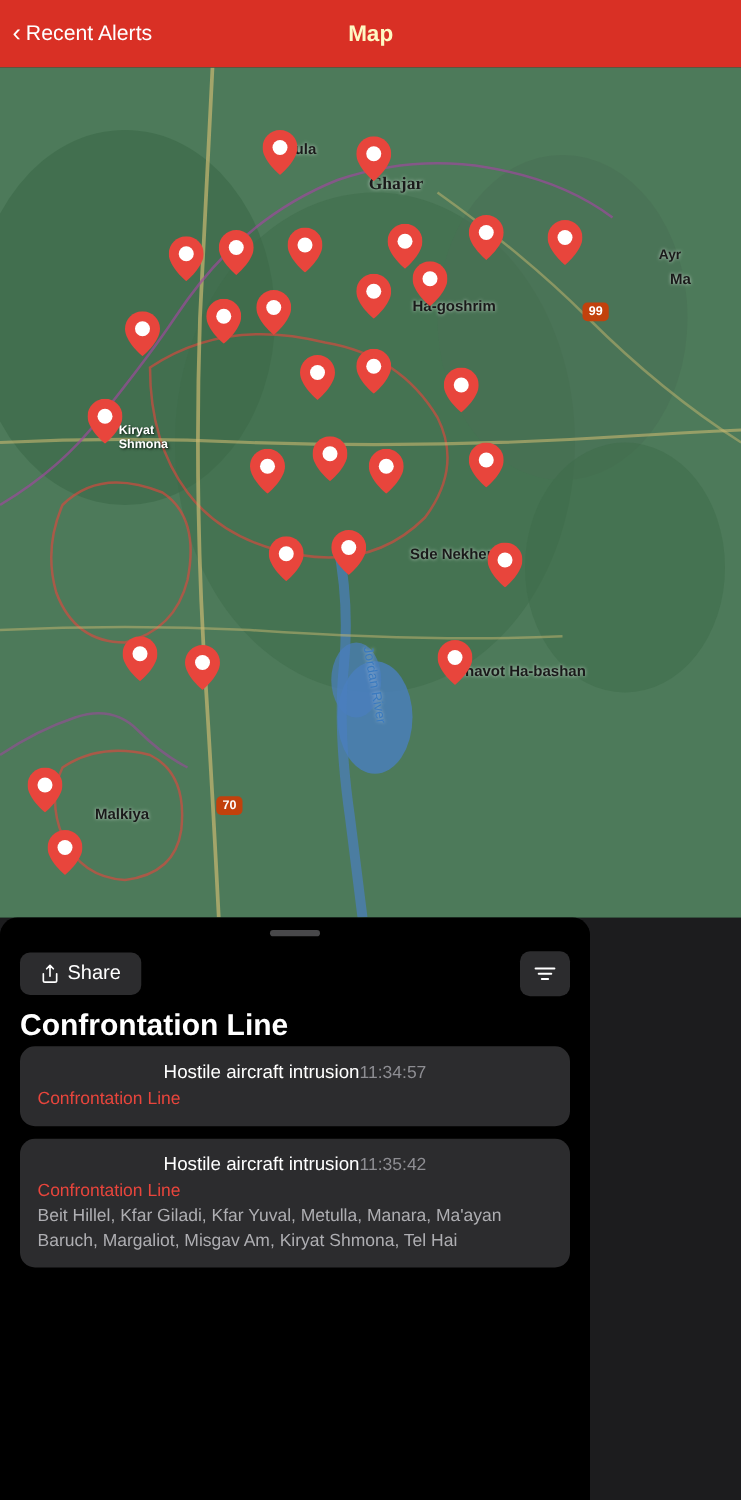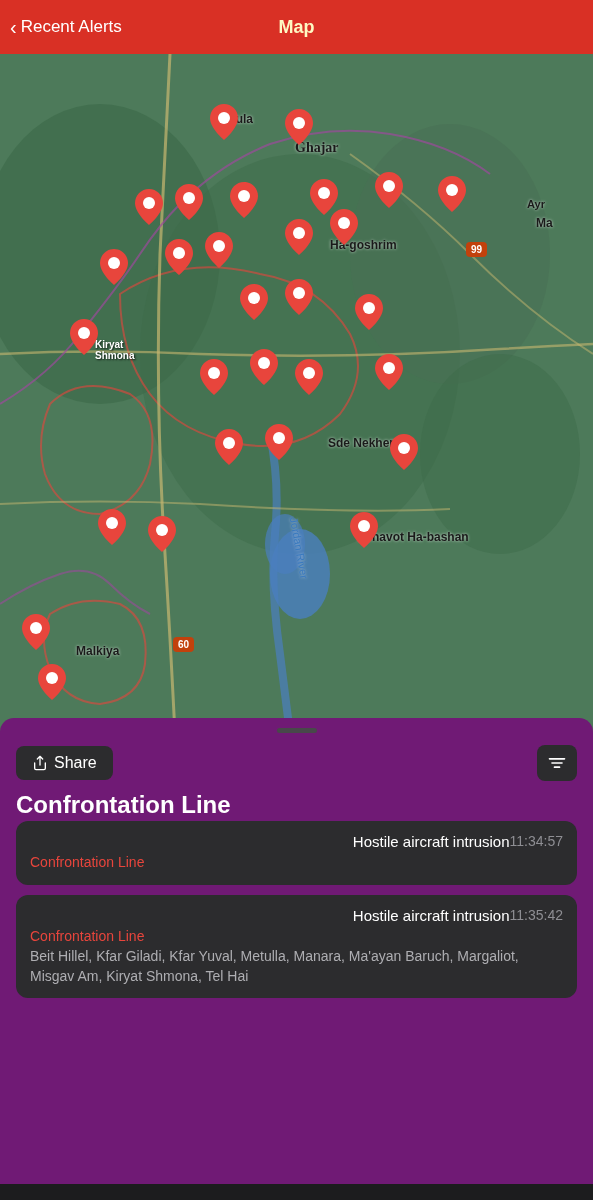--- a/index.html
+++ b/index.html
@@ -54,24 +54,24 @@
     
     .map-bg {
       width: 100%;
       height: 100%;
       position: absolute;
       top: 0; left: 0;
     }
 
     
     .bottom-panel {
-      background: #701a75;
-      position: absolute;
-      bottom: 16px;
-      width: 593px;
+      background: #000000;
+      position: absolute;
+      bottom: 0;
+      width: 472px;
       height: 466px;
       border-radius: 14px 14px 0 0;
       overflow-y: auto;
     }
 
     .panel-handle {
       width: 40px;
       height: 5px;
       background: #48484a;
       border-radius: 3px;
@@ -131,21 +131,21 @@
 
     .alert-card {
       background: #2c2c2e;
       border-radius: 12px;
       padding: 12px 14px;
       margin-bottom: 10px;
     }
 
     .alert-card-header {
       display: flex;
-      justify-content: flex-end;
+      justify-content: center;
       align-items: flex-start;
       margin-bottom: 4px;
     }
 
     .alert-type {
       font-size: 15px;
       font-weight: 500;
       color: white;
     }
 
@@ -264,21 +264,21 @@
   <span class="map-label" style="left:295px; top:86px; font-size:14px; font-weight:700;font-family:Liberation Serif, serif;">Ghajar</span>
   <span class="map-label" style="left:330px; top:184px; font-size:12px;">Ha-goshrim</span>
   <span class="map-label" style="left:328px; top:382px; font-size:12px;">Sde Nekhemya</span>
   <span class="map-label" style="left:358px; top:476px; font-size:12px;">Zehavot Ha-bashan</span>
   <span class="map-label" style="left:76px; top:590px; font-size:12px;">Malkiya</span>
   <span class="map-label-white" style="left:95px; top:285px; font-size:10px; font-weight:800;">Kiryat<br>Shmona</span>
   <span class="map-label" style="left:536px; top:162px; font-size:12px;">Ma</span>
   <span class="map-label" style="left:527px; top:144px; font-size:11px;">Ayr</span>
 
   <div class="road-badge" style="left:466px; top:188px;">99</div>
-  <div class="road-badge" style="left:173px; top:583px;">60</div>
+  <div class="road-badge" style="left:173px; top:583px;">70</div>
 
   <span class="jordan-river-label" style="left:268px; top:488px;">Jordan River</span>
 
   <div class="map-pin" style="left:210px; top:50px;">
     <svg viewBox="0 0 28 36" fill="none" xmlns="http://www.w3.org/2000/svg">
       <path d="M14 0C6.27 0 0 6.27 0 14C0 24.5 14 36 14 36C14 36 28 24.5 28 14C28 6.27 21.73 0 14 0Z" fill="#e8453c"></path>
       <circle cx="14" cy="14" r="6" fill="white"></circle>
     </svg>
   </div>
   <div class="map-pin" style="left:285px; top:55px;">

